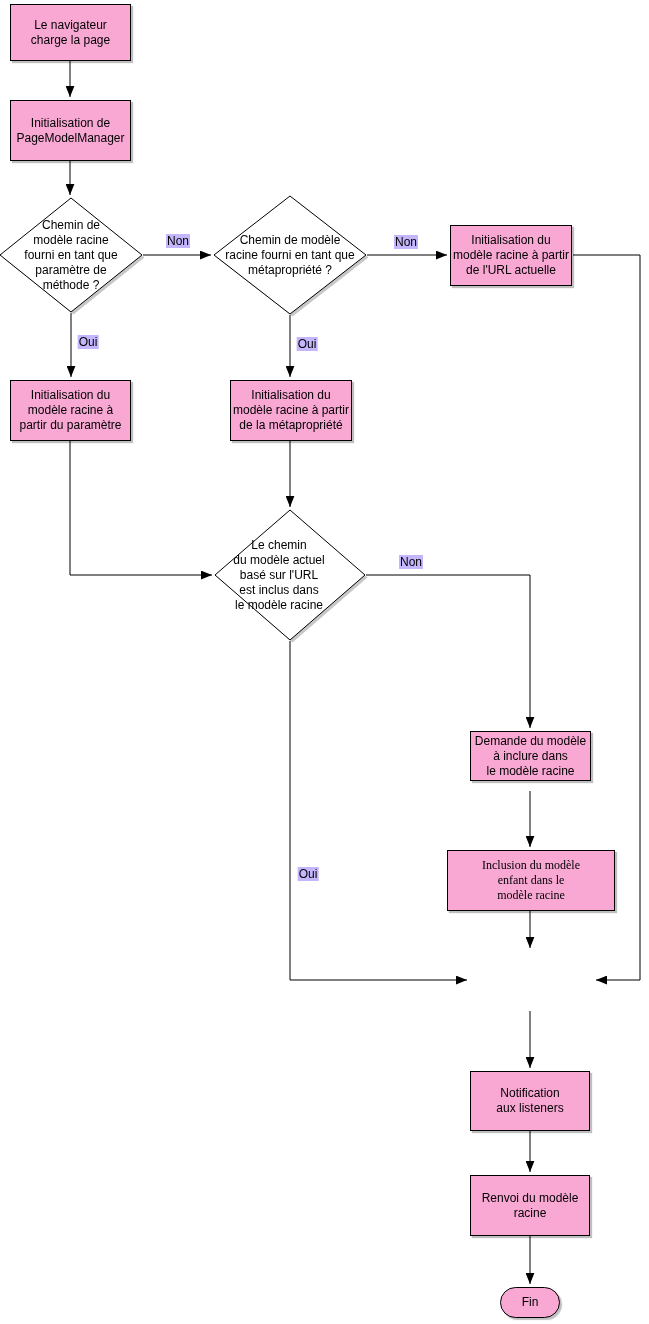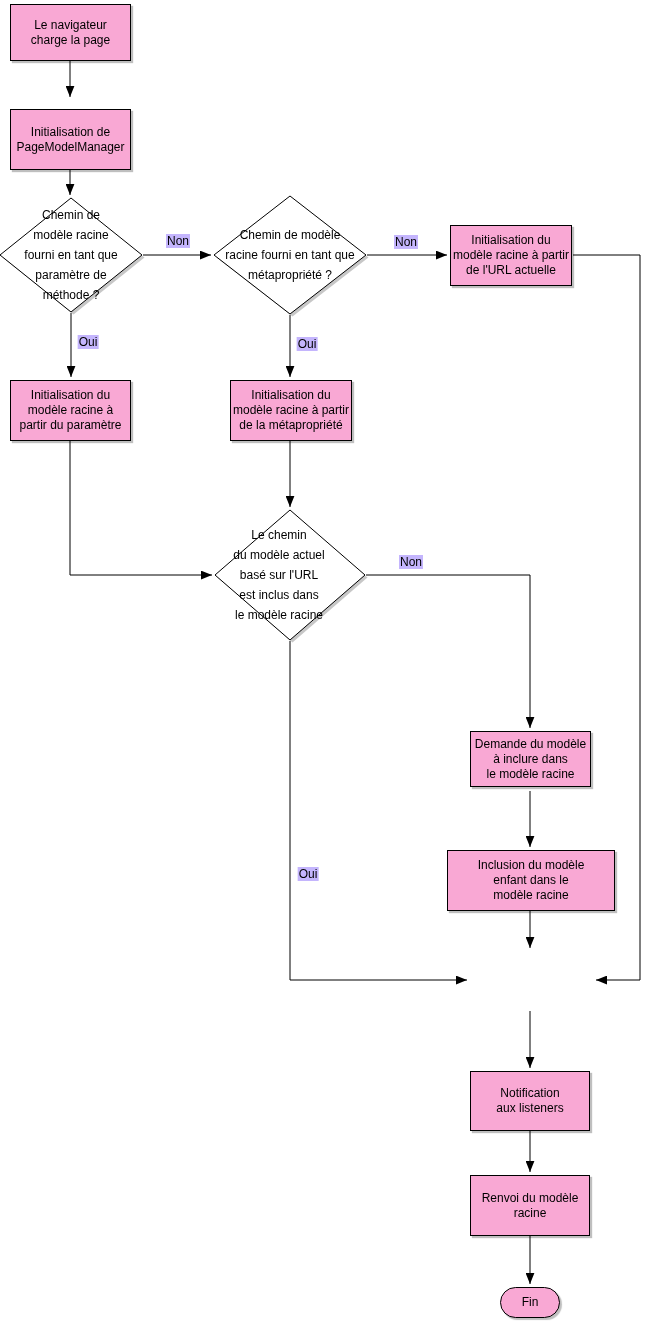--- a/index.html
+++ b/index.html
@@ -46,21 +46,21 @@
   }
   .node span, .dtext span { white-space: pre; }
   .terminator { border-radius: 16px; }
   .dtext {
     position: absolute;
     display: flex;
     align-items: center;
     justify-content: center;
     text-align: center;
     font-size: 12px;
-    line-height: 20px;
+    line-height: 15px;
     pointer-events: none;
   }
   .edge-label {
     position: absolute;
     transform: translate(-50%, -50%);
     font-size: 12px;
     line-height: 14px;
     background: #c4b5fd;
     padding: 0 1px;
     white-space: nowrap;
@@ -102,21 +102,21 @@
     <polygon class="shape" points="71,198 142,255 71,312 0,255"></polygon>
     <polygon class="shape" points="290,196 366,255 290,314 214,255"></polygon>
     <polygon class="shape" points="290,510 365,575 290,640 215,575"></polygon>
   </svg>
 
   <div class="node" style="left:10px; top:4px; width:121px; height:57px;">
     <span>Le navigateur
 charge la page</span>
   </div>
 
-  <div class="node" style="left:10px; top:100px; width:121px; height:61px;margin-top:9px;">
+  <div class="node" style="left:10px; top:100px; width:121px; height:61px;">
     <span>Initialisation de
 PageModelManager</span>
   </div>
 
   <div class="node" style="left:10px; top:380px; width:121px; height:61px;">
     <span>Initialisation du
 modèle racine à
 partir du paramètre</span>
   </div>
 
@@ -125,27 +125,27 @@
 modèle racine à partir
 de la métapropriété</span>
   </div>
 
   <div class="node" style="left:450px; top:225px; width:122px; height:61px;">
     <span>Initialisation du
 modèle racine à partir
 de l'URL actuelle</span>
   </div>
 
-  <div class="node" style="left:470px; top:731px; width:121px; height:56px;">
+  <div class="node" style="left:470px; top:731px; width:121px; height:50px;">
     <span>Demande du modèle
 à inclure dans
 le modèle racine</span>
   </div>
 
-  <div class="node" style="left:447px; top:850px; width:168px; height:61px;">
+  <div class="node" style="left:447px; top:850px; width:168px; height:61px;font-family:Liberation Serif, serif;">
     <span>Inclusion du modèle
 enfant dans le
 modèle racine</span>
   </div>
 
 
   <div class="node" style="left:470px; top:1071px; width:120px; height:60px;">
     <span>Notification
 aux listeners</span>
   </div>

